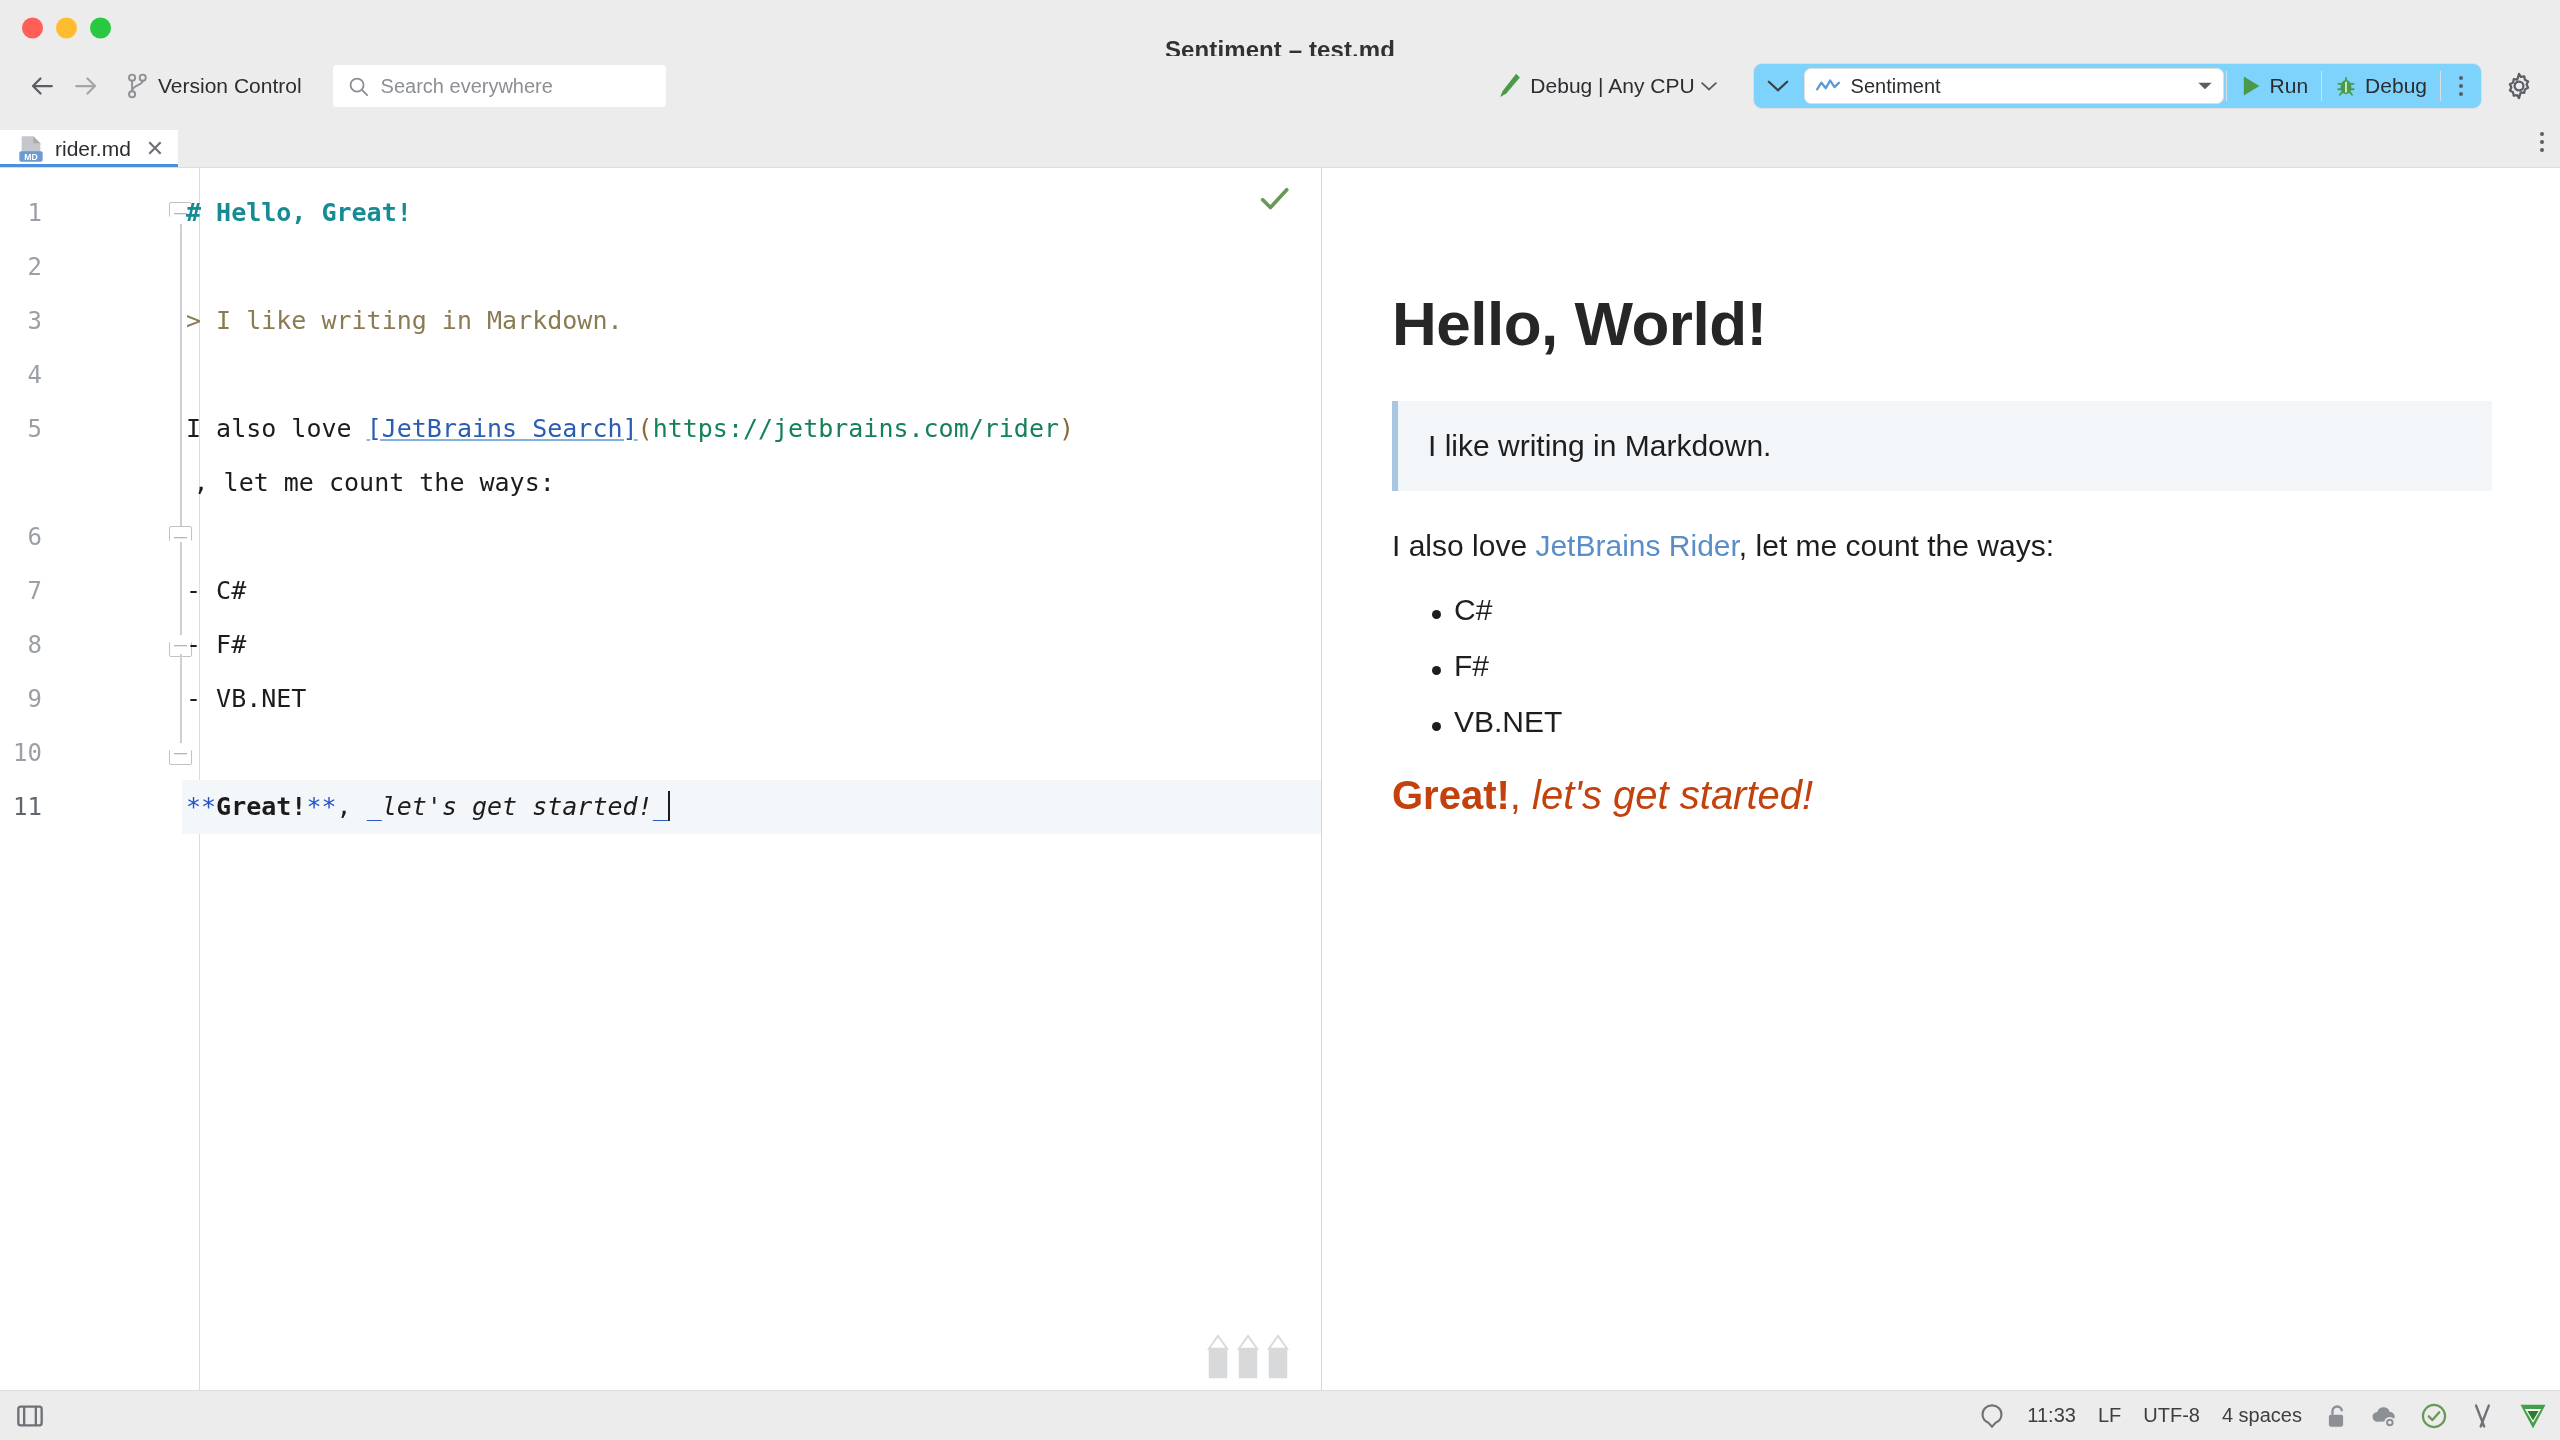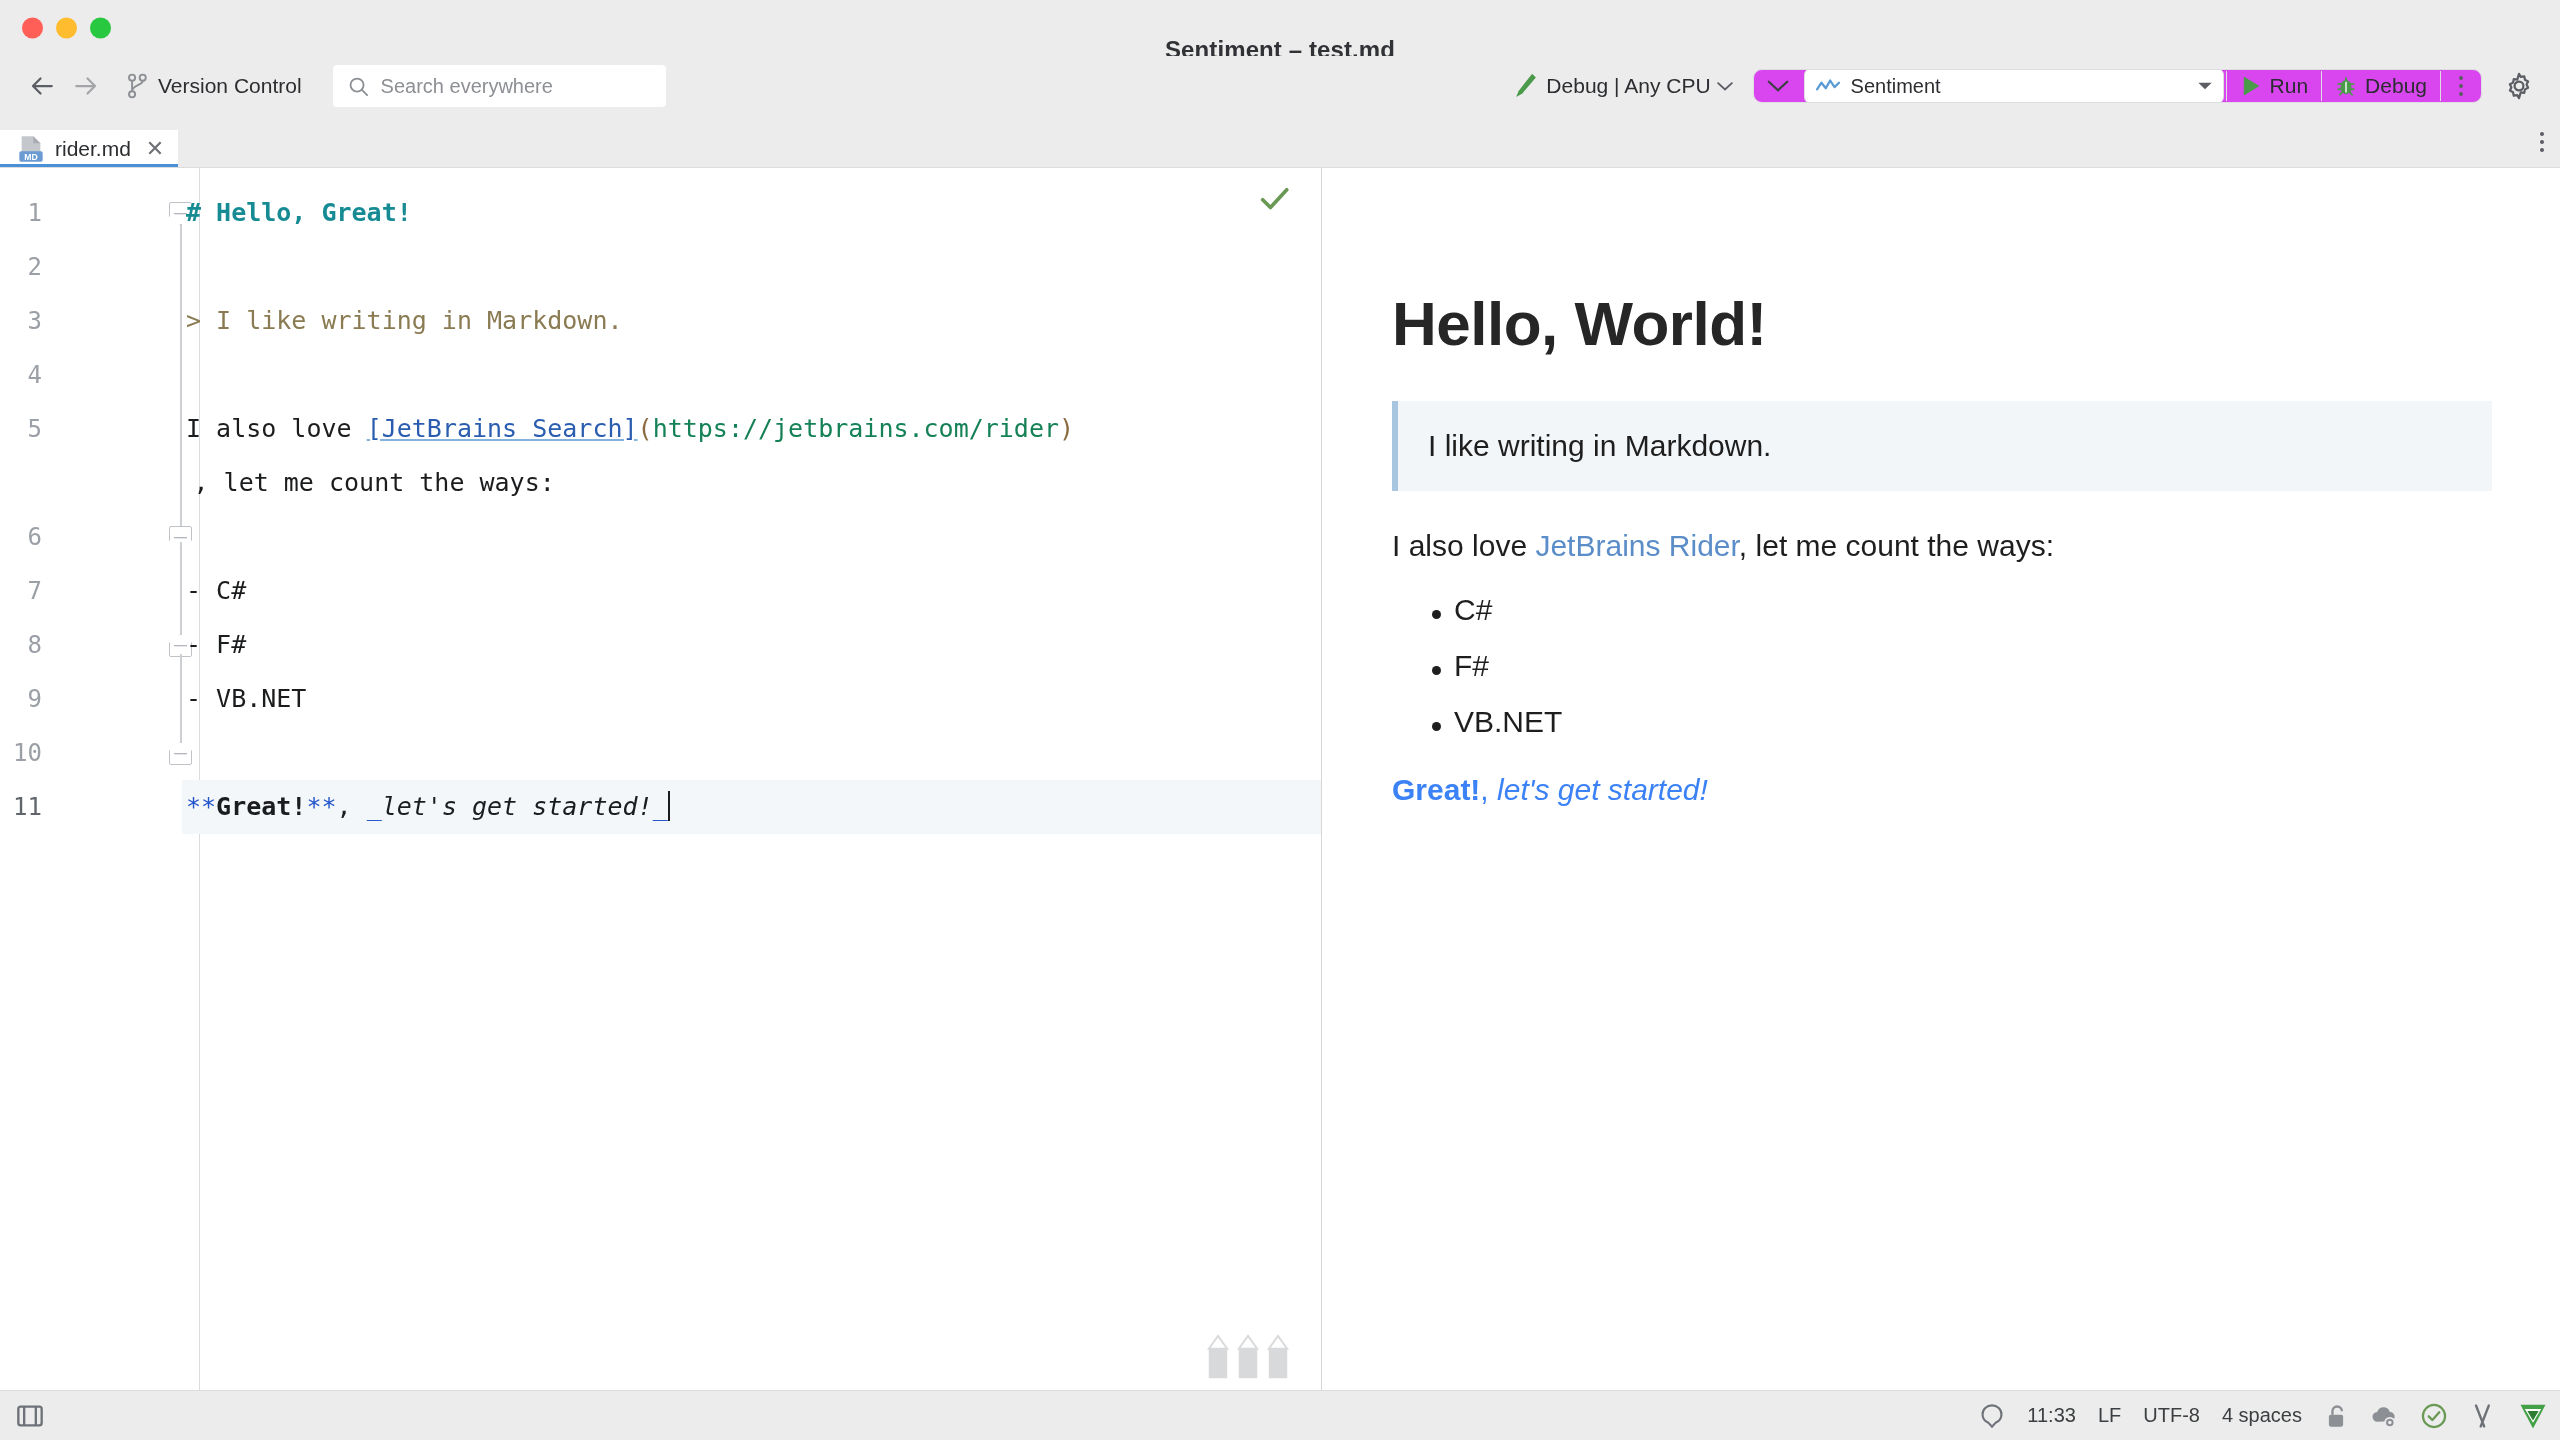--- a/index.html
+++ b/index.html
@@ -49,23 +49,23 @@
   .search-ph { font-size: 20px; color: #8C8F93; }
 
   .tb-right {
     position: absolute; right: 20px; top: 0; height: 60px;
     display: flex; align-items: center; gap: 0;
   }
   .build-icon { width: 40px; display: flex; align-items: center; justify-content: center; }
   .cfg-text { font-size: 21px; color: #2B2D30; margin: 0 4px 0 0; }
   .caret-sm { font-size: 15px; color: #5A5D63; margin-left: 2px; }
   .runwidget {
-    display: flex; align-items: center; background: #d946ef;
-    border: 1px solid #DDDEE0; border-radius: 9px; height: 34px;
-    margin-left: 20px; overflow: hidden;
+    display: flex; align-items: center; background: #7dd3fc;
+    border: 1px solid #DDDEE0; border-radius: 9px; height: 46px;
+    margin-left: 36px; overflow: hidden;
   }
   .rw-chevron {
     width: 48px; height: 100%; display: flex; align-items: center;
     justify-content: center; color: #3C3F41; font-size: 17px;
   }
   .rw-select {
     display: flex; align-items: center; gap: 11px; background: #FFFFFF;
     border: 1px solid #DDDEE0; border-radius: 7px; height: 36px;
     padding: 0 10px 0 11px; width: 420px; margin: 0 2px;
   }
@@ -172,21 +172,21 @@
   .pv-link { color: #5B8DC8; }
   .pv-ul { list-style: none; margin: 0 0 34px 0; padding: 0; }
   .pv-ul li {
     font-size: 30px; color: #1E1E1E; padding-left: 62px; position: relative;
     margin-bottom: 22px;
   }
   .pv-ul li::before {
     content: ""; position: absolute; left: 40px; top: 17px;
     width: 9px; height: 9px; border-radius: 50%; background: #1E1E1E;
   }
-  .pv-final { font-size: 30px; color: #3b82f6; }
+  .pv-final { font-size: 40px; color: #c2410c; }
   .pv-strong { font-weight: bold; }
   .pv-em { font-style: italic; }
 
   
   .statusbar {
     height: 50px; flex: 0 0 50px; background: #ECECEC; display: flex;
     align-items: center; padding: 0 22px 0 16px; border-top: 1px solid #DCDCDC;
     position: relative;
   }
   .sb-right {

